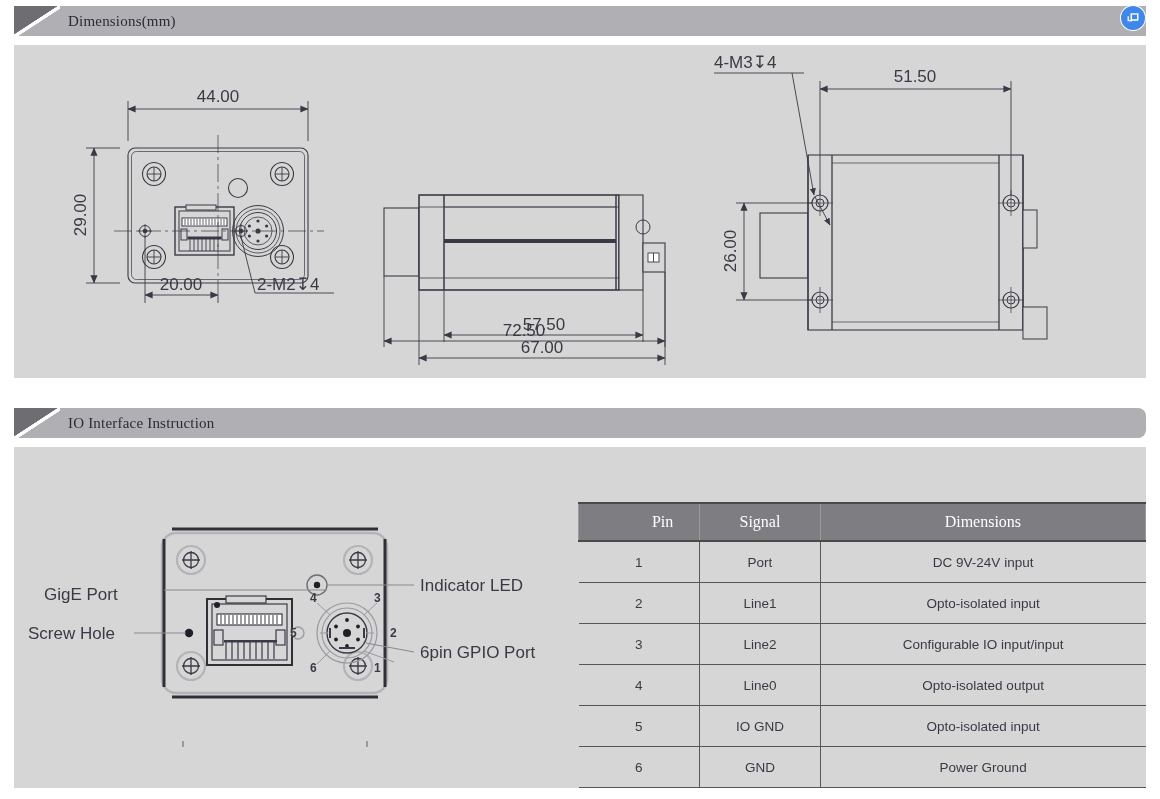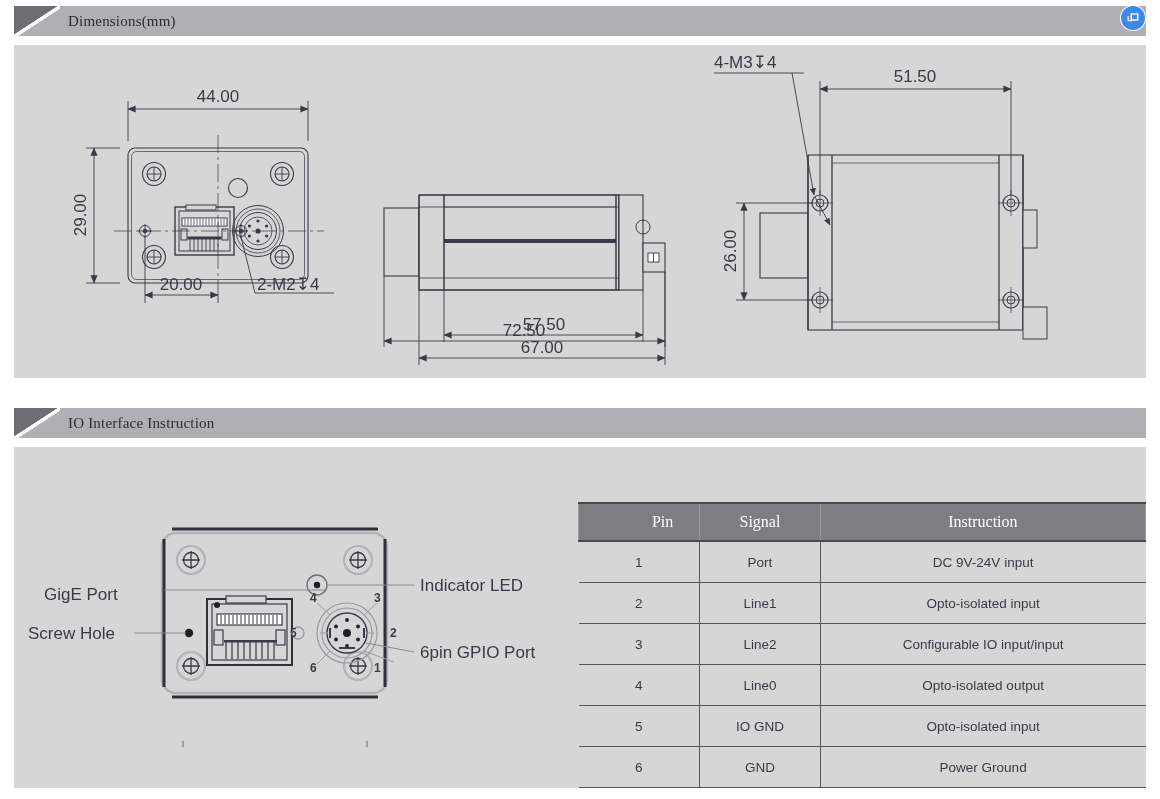--- a/index.html
+++ b/index.html
@@ -318,21 +318,21 @@
       <path d="M790 28 L 812 172" marker-end="url(#ahd)" opacity="0"></path>
       <path d="M800 150 L 818 186" stroke="none"></path>
       <path d="M786 30 L 806 145" opacity="0"></path>
       <path d="M788 28 L 818 182" opacity="0"></path>
       <path d="M801 152 L 816 180" marker-end="url(#ahd)"></path>
     </g>
     <text x="700" y="23" font-size="17" fill="#3a3a46" font-family="Liberation Sans, sans-serif">4-M3↧4</text>
   </svg>
 </div>
 
-<div class="sec-header" style="left:14px;top:408px;width:1132px;">
+<div class="sec-header" style="left:14px;top:408px;width:1132px;border-radius:8px;">
   <div class="tri"></div>
   <div class="title">IO Interface Instruction</div>
 </div>
 
 <div class="panel" style="left:14px;top:447px;width:1132px;height:341px;">
 
   <svg class="draw" width="570" height="341" viewBox="0 0 570 341">
     <g stroke="#6d6d72" fill="none" stroke-width="1.2">
 
       <rect x="148" y="86" width="225" height="160" rx="14" fill="#d6d6d6" stroke="#b4b4b8" stroke-width="2.5"></rect>
@@ -445,21 +445,21 @@
       <rect x="168" y="294" width="2" height="6"></rect>
       <rect x="352" y="294" width="2" height="6"></rect>
     </g>
   </svg>
 
   <table class="pin-table" style="left:564px;top:55px;">
     <thead>
       <tr>
         <th class="col-pin">Pin</th>
         <th class="col-sig">Signal</th>
-        <th class="col-desc">Instruction</th>
+        <th class="col-desc">Dimensions</th>
       </tr>
     </thead>
     <tbody>
       <tr>
         <td class="c0">1</td>
         <td class="c1">Port</td>
         <td class="c2">DC 9V-24V input</td>
       </tr>
       <tr>
         <td class="c0">2</td>

